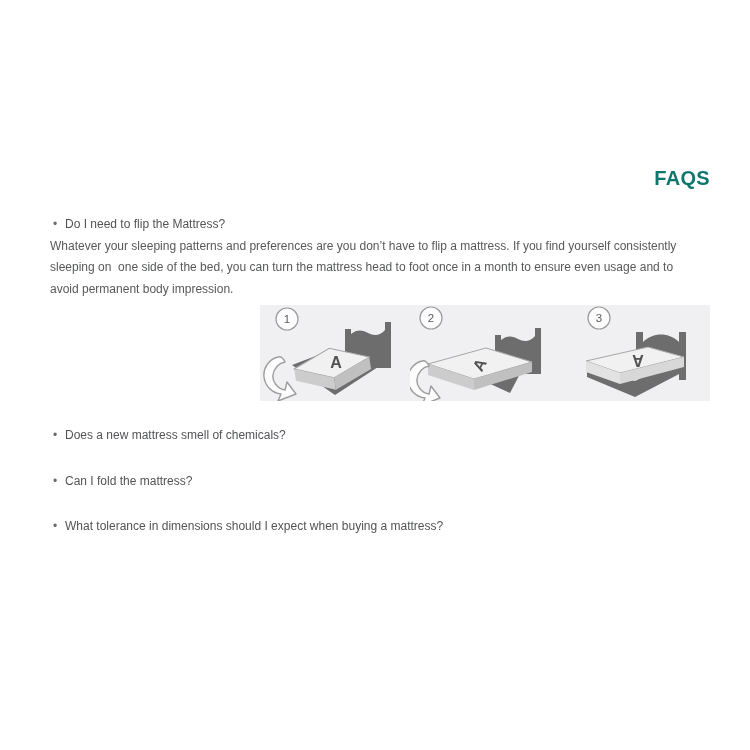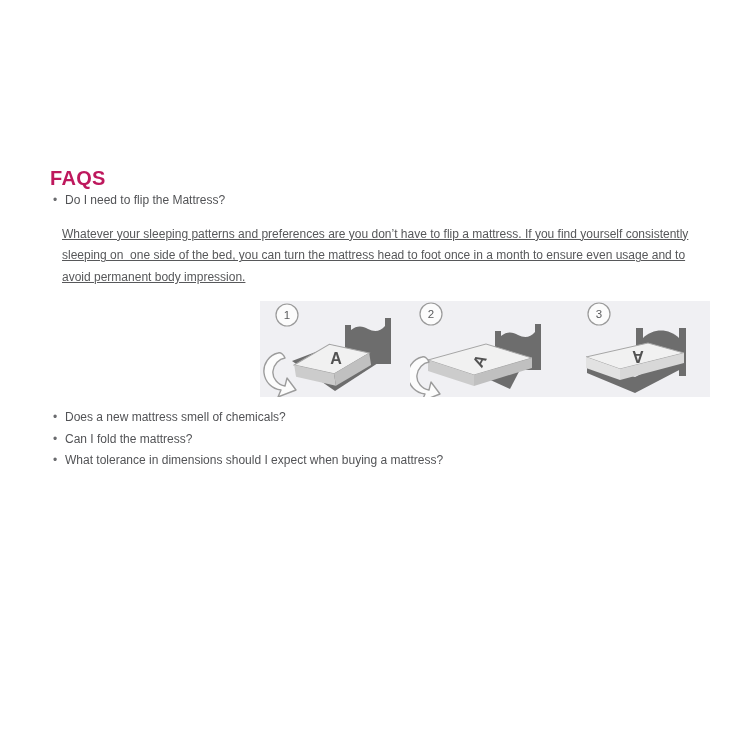--- a/index.html
+++ b/index.html
@@ -16,34 +16,36 @@
     width:660px;
     color:#57585a;
     font-size:12px;
     line-height:21.7px;
   }
   h1.title{
     margin:0 0 0 0;
     font-size:20px;
     line-height:24px;
     font-weight:800;
-    color:#be185d;
+    color:#0f766e;
     letter-spacing:.3px;
+    text-align:right;
   }
   .q-row{
     white-space:pre;
     color:#525356;
+    margin-top:24px;
   }
   .q-row .bullet{
     display:inline-block;
     width:12px;
     padding-left:3px;
     color:#6a6b6e;
   }
-  .answer{margin:12px;text-decoration:underline;}
+  .answer{margin:0;}
   .answer .line{
     white-space:pre;
     color:#57585a;
   }
   figure.illustration{
     margin:4px 0 10px auto;
     padding:0;
     width:450px;height:96px;
     background:#f0f0f3;
     display:flex;

